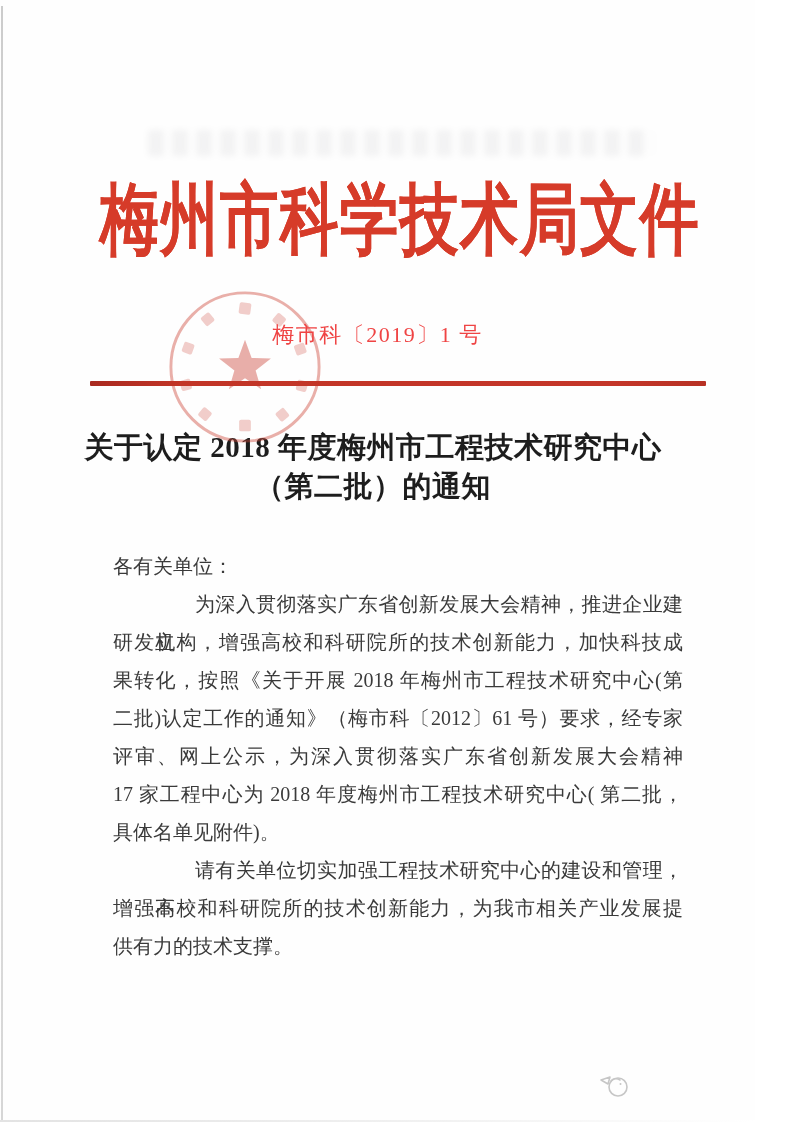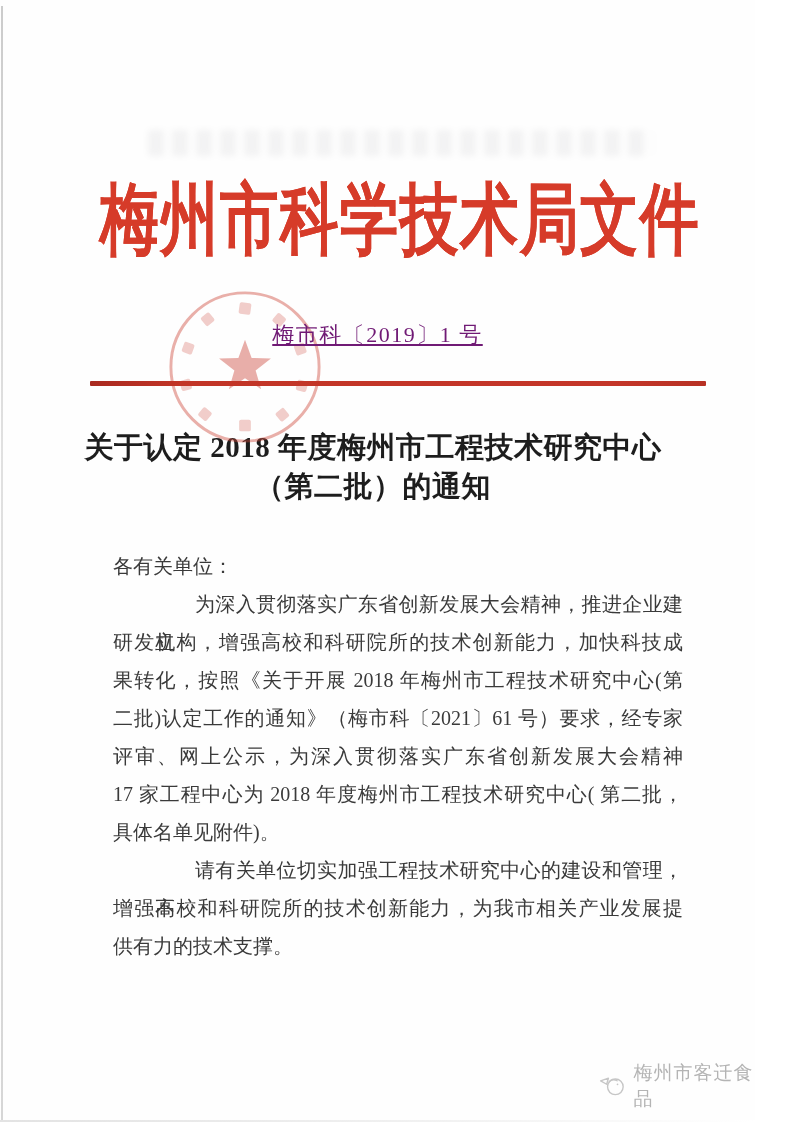--- a/index.html
+++ b/index.html
@@ -46,23 +46,22 @@
   }
   
   .seal{
     position:absolute;left:167px;top:289px;width:156px;height:156px;
     opacity:.85;pointer-events:none;z-index:1;
   }
   
   .doc-number{
     position:absolute;left:0;right:0;top:320px;
     text-align:center;
-    font-size:22px;color:#701a75;letter-spacing:1.5px;
+    font-size:22px;color:#ef4444;letter-spacing:1.5px;
     z-index:2;
-    text-decoration:underline;
   }
   
   .red-rule{
     position:absolute;left:90px;top:381px;width:616px;height:5px;
     background:linear-gradient(90deg,#a92a20,#c23527 15%,#c43629 85%,#b73124);
     z-index:3;border-radius:1px;
   }
   
   .doc-title{
     position:absolute;left:60px;right:69px;top:428px;
@@ -145,35 +144,34 @@
     <div>关于认定 2018 年度梅州市工程技术研究中心</div>
     <div>（第二批）的通知</div>
   </div>
 
   <div class="body-block">
     <div class="salutation">各有关单位：</div>
     <div>
         <div class="body-line indent stretch">为深入贯彻落实广东省创新发展大会精神，推进企业建立</div>
         <div class="body-line stretch">研发机构，增强高校和科研院所的技术创新能力，加快科技成</div>
         <div class="body-line stretch">果转化，按照《关于开展 2018 年梅州市工程技术研究中心(第</div>
-        <div class="body-line stretch">二批)认定工作的通知》（梅市科〔2021〕61 号）要求，经专家</div>
+        <div class="body-line stretch">二批)认定工作的通知》（梅市科〔2012〕61 号）要求，经专家</div>
         <div class="body-line stretch">评审、网上公示，为深入贯彻落实广东省创新发展大会精神</div>
         <div class="body-line stretch">17 家工程中心为 2018 年度梅州市工程技术研究中心( 第二批，</div>
         <div class="body-line">具体名单见附件)。</div>
         <div class="body-line indent stretch">请有关单位切实加强工程技术研究中心的建设和管理，不</div>
         <div class="body-line stretch">增强高校和科研院所的技术创新能力，为我市相关产业发展提</div>
         <div class="body-line">供有力的技术支撑。</div>
       </div>
   </div>
 
   <div class="watermark">
     <svg width="34" height="30" viewBox="0 0 34 30">
       <g fill="none" stroke="#c6c6c6" stroke-width="1.6" stroke-linecap="round" stroke-linejoin="round">
         <circle cx="20" cy="16" r="9"></circle>
         <path d="M3 9 L12 6 L10 13 Z"></path>
         <path d="M13 10 C15 7.5, 19 7, 22 9"></path>
         <circle cx="22.5" cy="13" r="1" fill="#c6c6c6" stroke="none"></circle>
       </g>
     </svg>
-    <span class="watermark-label">梅州市客迁食品</span>
   </div>
 
 </div>
 
 </body></html>

